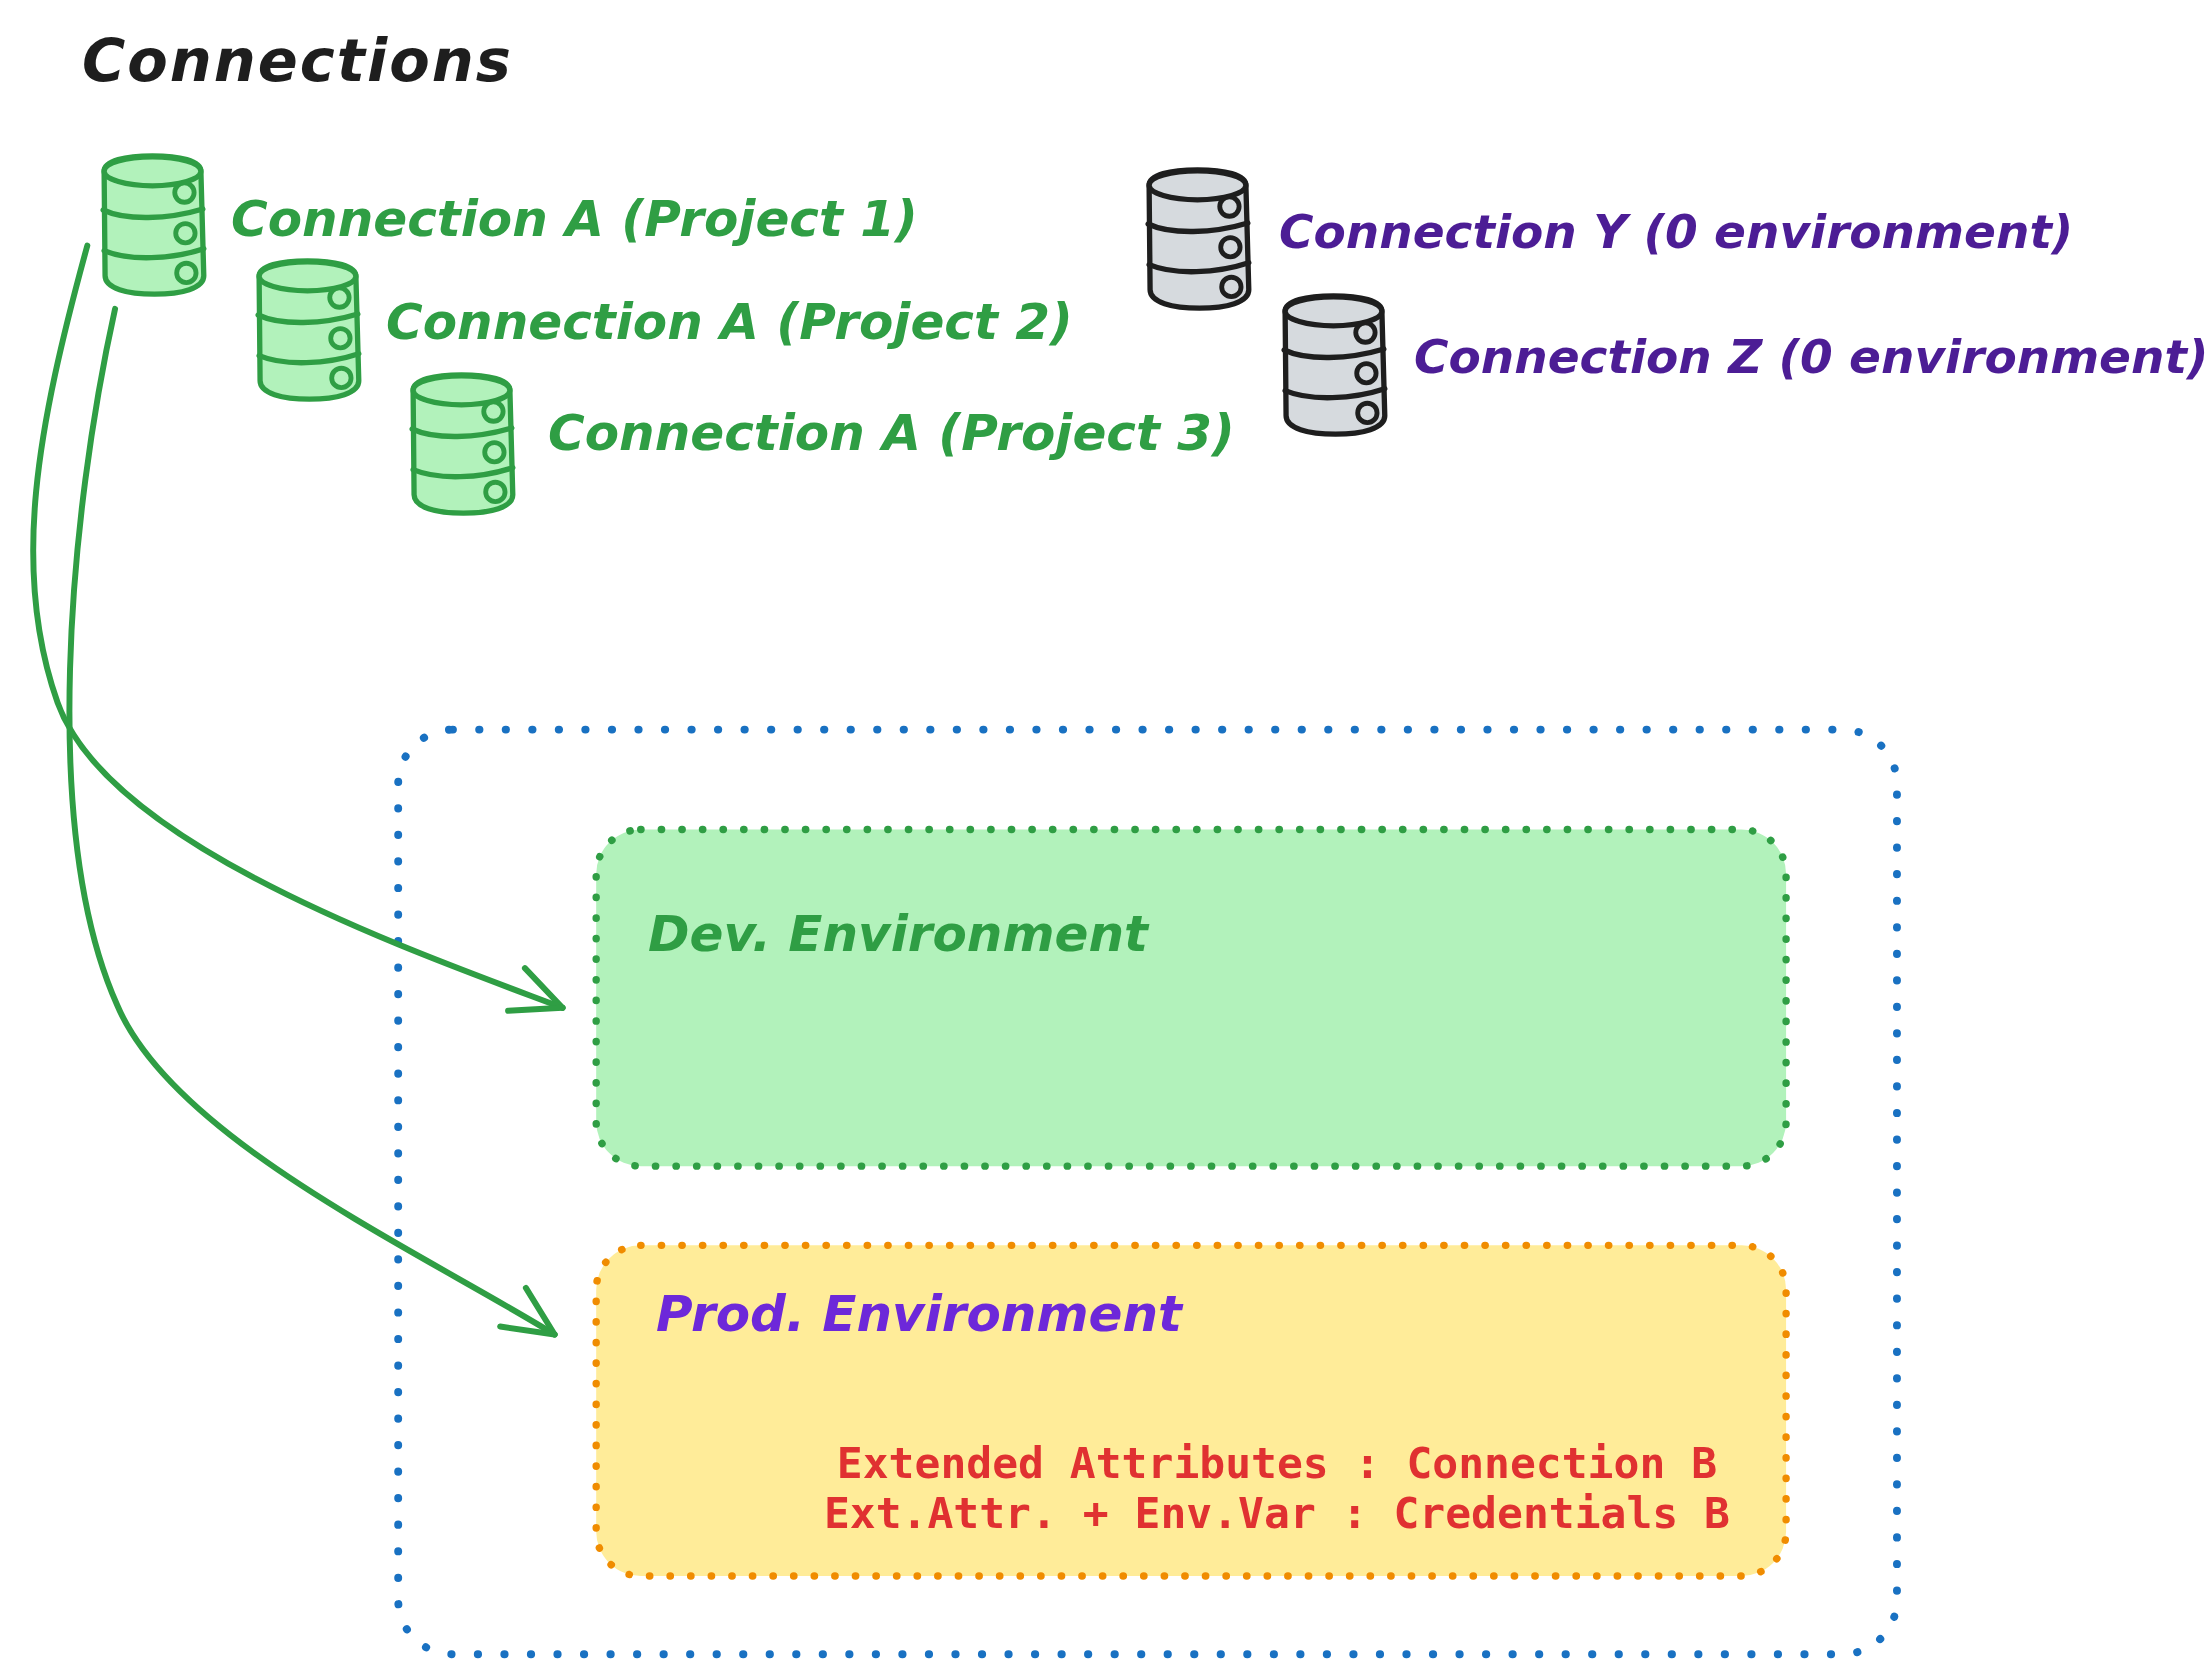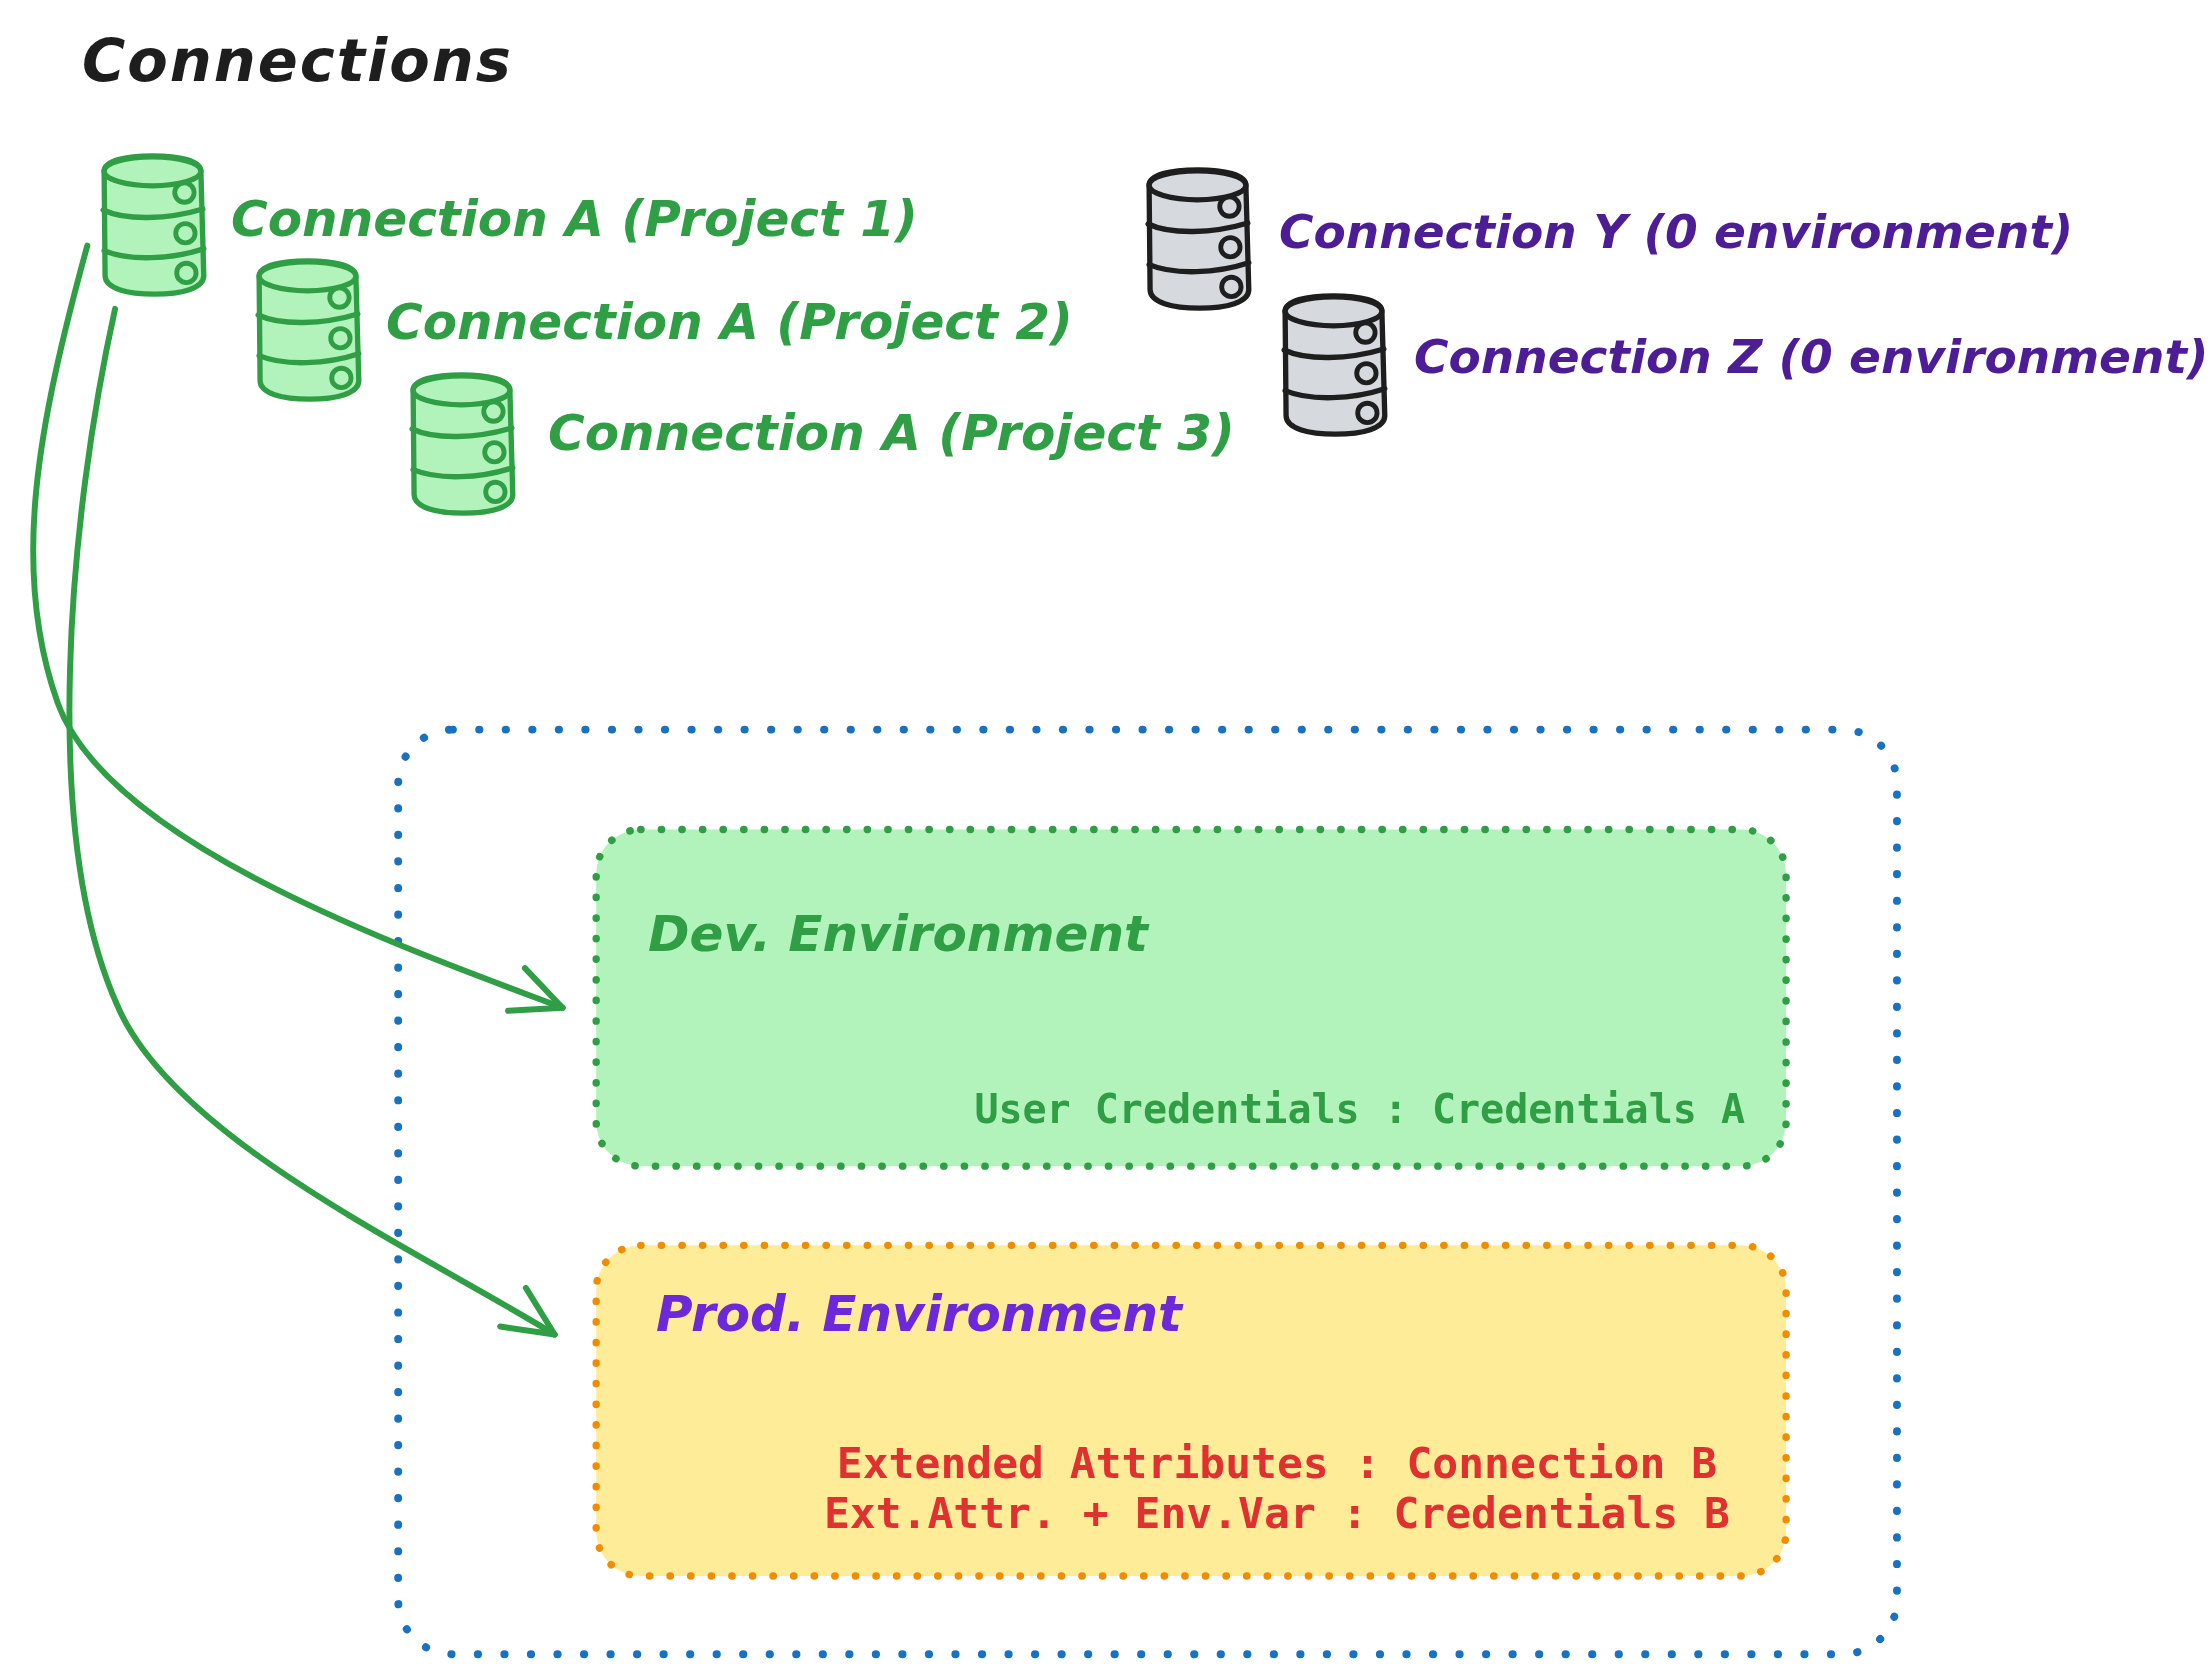--- a/index.html
+++ b/index.html
@@ -95,21 +95,20 @@
 
   <div class="txt hand green-label lbl-a1">Connection A (Project 1)</div>
   <div class="txt hand green-label lbl-a2">Connection A (Project 2)</div>
   <div class="txt hand green-label lbl-a3">Connection A (Project 3)</div>
 
   <div class="txt hand black-label lbl-y">Connection Y (0 environment)</div>
   <div class="txt hand black-label lbl-z">Connection Z (0 environment)</div>
 
 
   <div class="txt hand dev-heading">Dev. Environment</div>
-  <div class="txt mono dev-cred">User Credentials : Credentials A</div>
 
   <div class="txt hand prod-heading">Prod. Environment</div>
   <div class="txt mono prod-cred">
     <div>Extended Attributes : Connection B</div>
     <div>Ext.Attr. + Env.Var : Credentials B</div>
   </div>
 
 </div>
 
 

